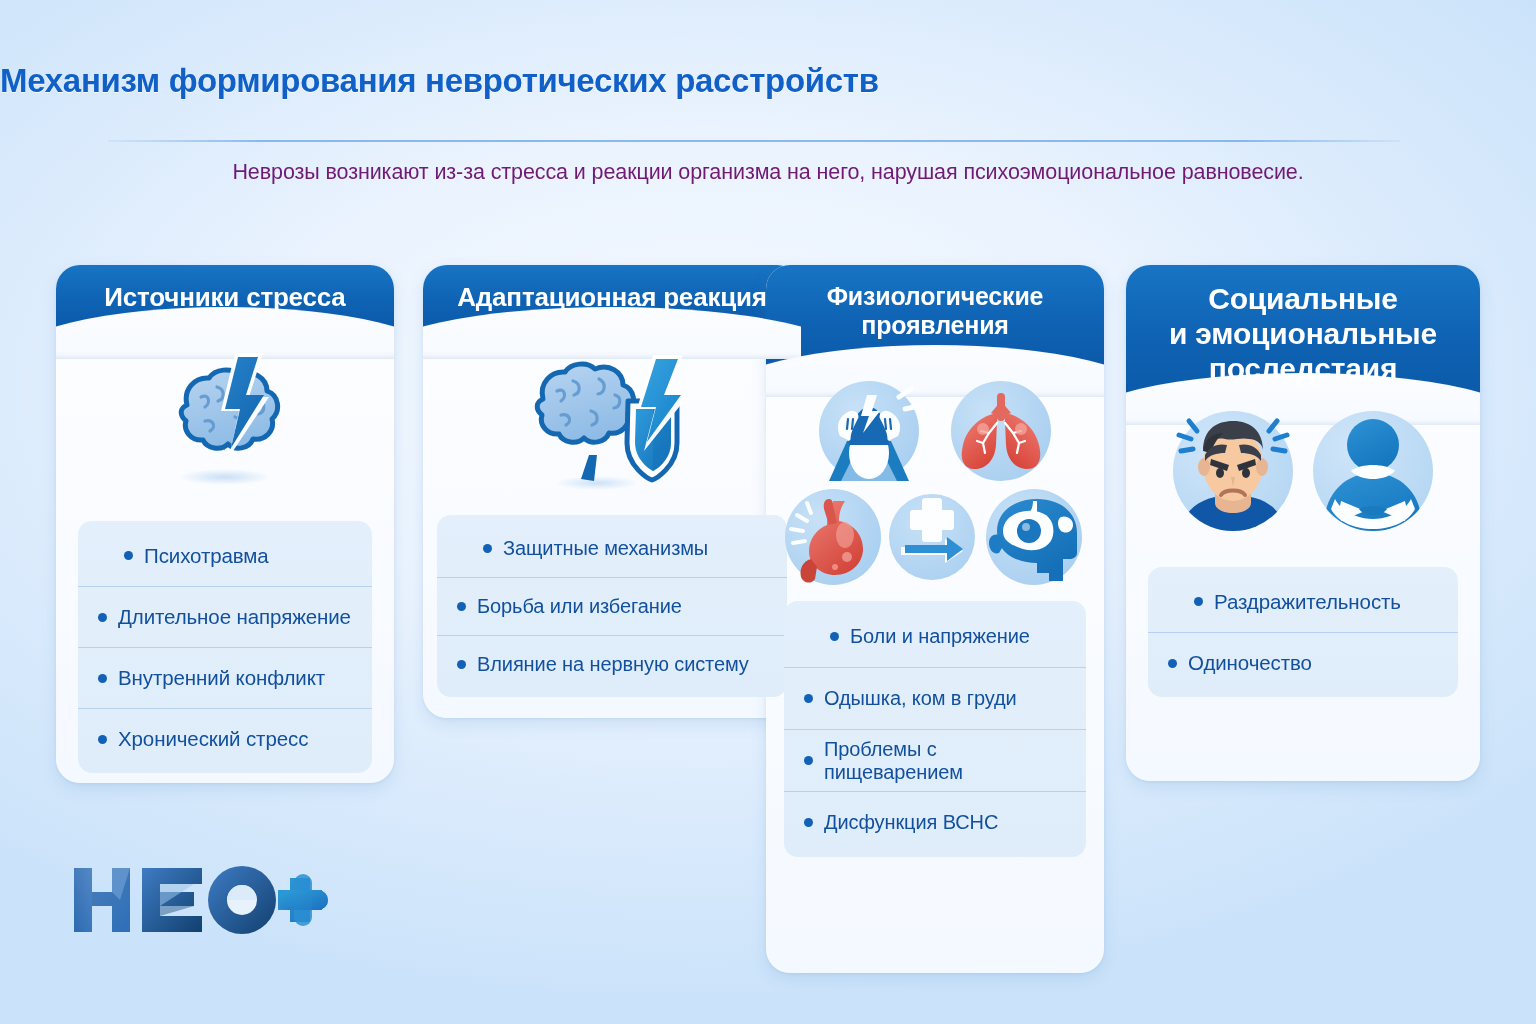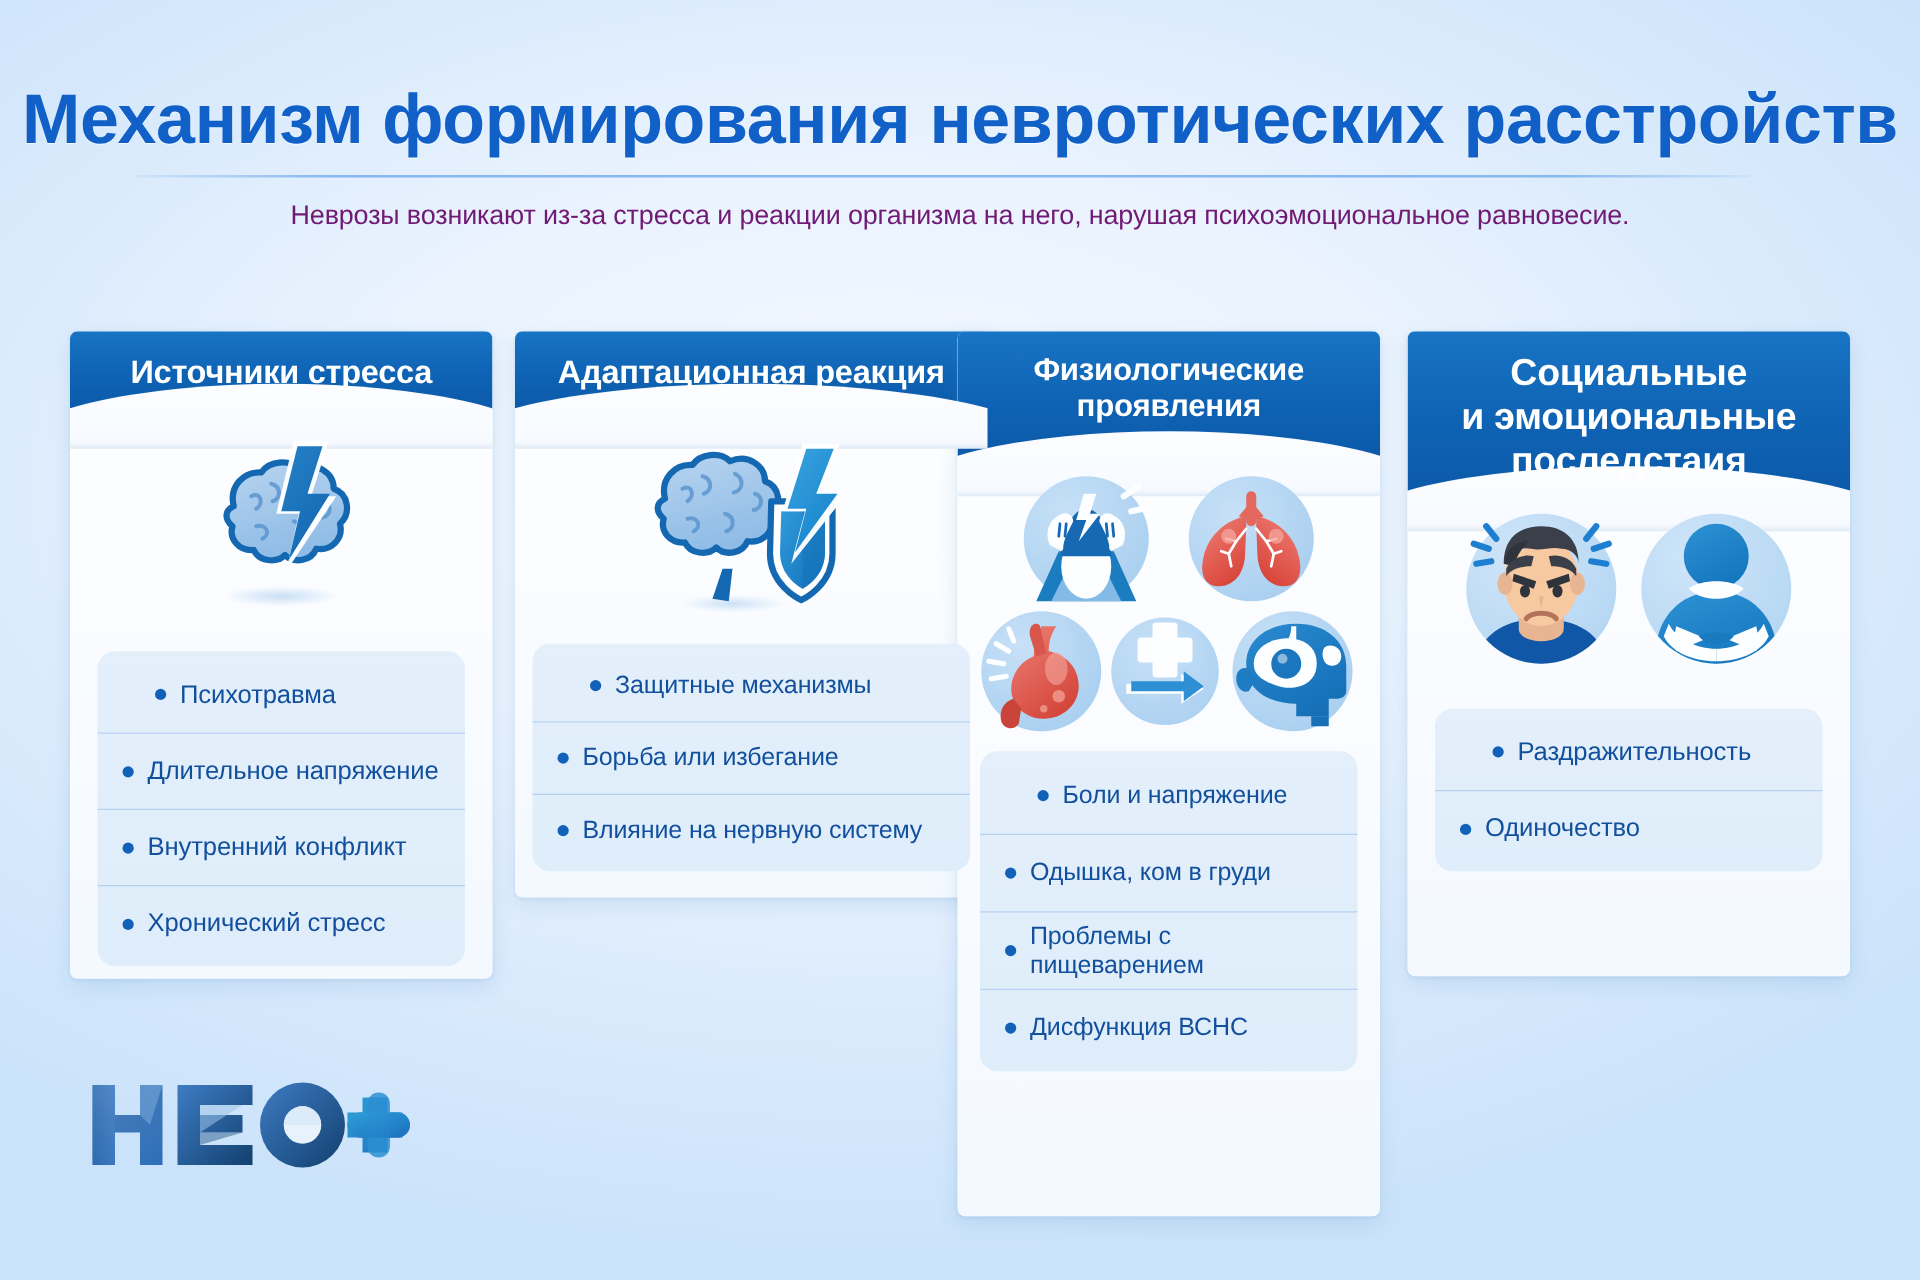--- a/index.html
+++ b/index.html
@@ -7,22 +7,22 @@
   body {
     font-family: "Liberation Sans", sans-serif;
     background:
       radial-gradient(ellipse 70% 60% at 46% 38%, #F4F9FF 0%, #EAF3FE 42%, #D9EAFC 72%, #CBE3FA 100%);
     position:relative;
   }
 
   
   .hero { position:absolute; left:0; top:0; width:1536px; }
   .title {
-    text-align:center;
-    font-size:56px;
+    text-align:left;
+    font-size:33px;
     font-weight:bold;
     letter-spacing:-0.3px;
     color:#1060C8;
     padding-top:62px;
     text-shadow:0 1px 0 rgba(255,255,255,.75);
   }
   .divider {
     position:absolute; left:108px; top:140px; width:1292px; height:2px;
     background:linear-gradient(to right,
       rgba(140,190,240,.15) 0%, rgba(120,175,235,.85) 12%,
@@ -31,21 +31,21 @@
   .subtitle {
     position:absolute; left:0; top:160px; width:1536px;
     text-align:center; font-size:21.5px; color:#701a75; font-weight:500;
     letter-spacing:-0.1px;
   }
 
   
   .card {
     position:absolute;
     background:linear-gradient(to bottom, #FDFEFF 0%, #FAFCFF 45%, #F4F9FF 100%);
-    border-radius:6px;
+    border-radius:24px;
     box-shadow:0 6px 16px rgba(80,140,200,.16), 0 1px 3px rgba(80,140,200,.12);
     overflow:hidden;
   }
   .card-head {
     position:relative;
     background:linear-gradient(to bottom, #1874C4 0%, #0F63B4 55%, #0C5AAA 100%);
     color:#fff;
     text-align:center;
     font-weight:bold;
     letter-spacing:-0.2px;
@@ -83,21 +83,21 @@
     background:#1261B8; flex:0 0 auto;
   }
 
   
   #card1 { left:56px;  top:265px; width:338px; height:518px; }
   #card1 .card-head { height:62px; font-size:26px; }
   #card1 .icon-zone { height:158px; margin-top:14px; }
   #card1 .list { margin:22px 22px 0 22px; }
   #card1 .li { height:61px; font-size:20.5px; }
 
-  #card2 { left:412px; top:265px; width:378px; height:453px; }
+  #card2 { left:423px; top:265px; width:378px; height:453px; }
   #card2 .card-head { height:62px; font-size:26px; }
   #card2 .icon-zone { height:162px; margin-top:12px; }
   #card2 .list { margin:14px 14px 0 14px; }
   #card2 .li { height:58px; font-size:20px; }
 
   #card3 { left:766px; top:265px; width:338px; height:708px; }
   #card3 .card-head { height:100px; font-size:25px; }
   #card3 .icon-zone { height:100px; }
   #card3 .icon-row-1 { margin-top:16px; }
   #card3 .icon-row-2 { margin-top:6px; }

